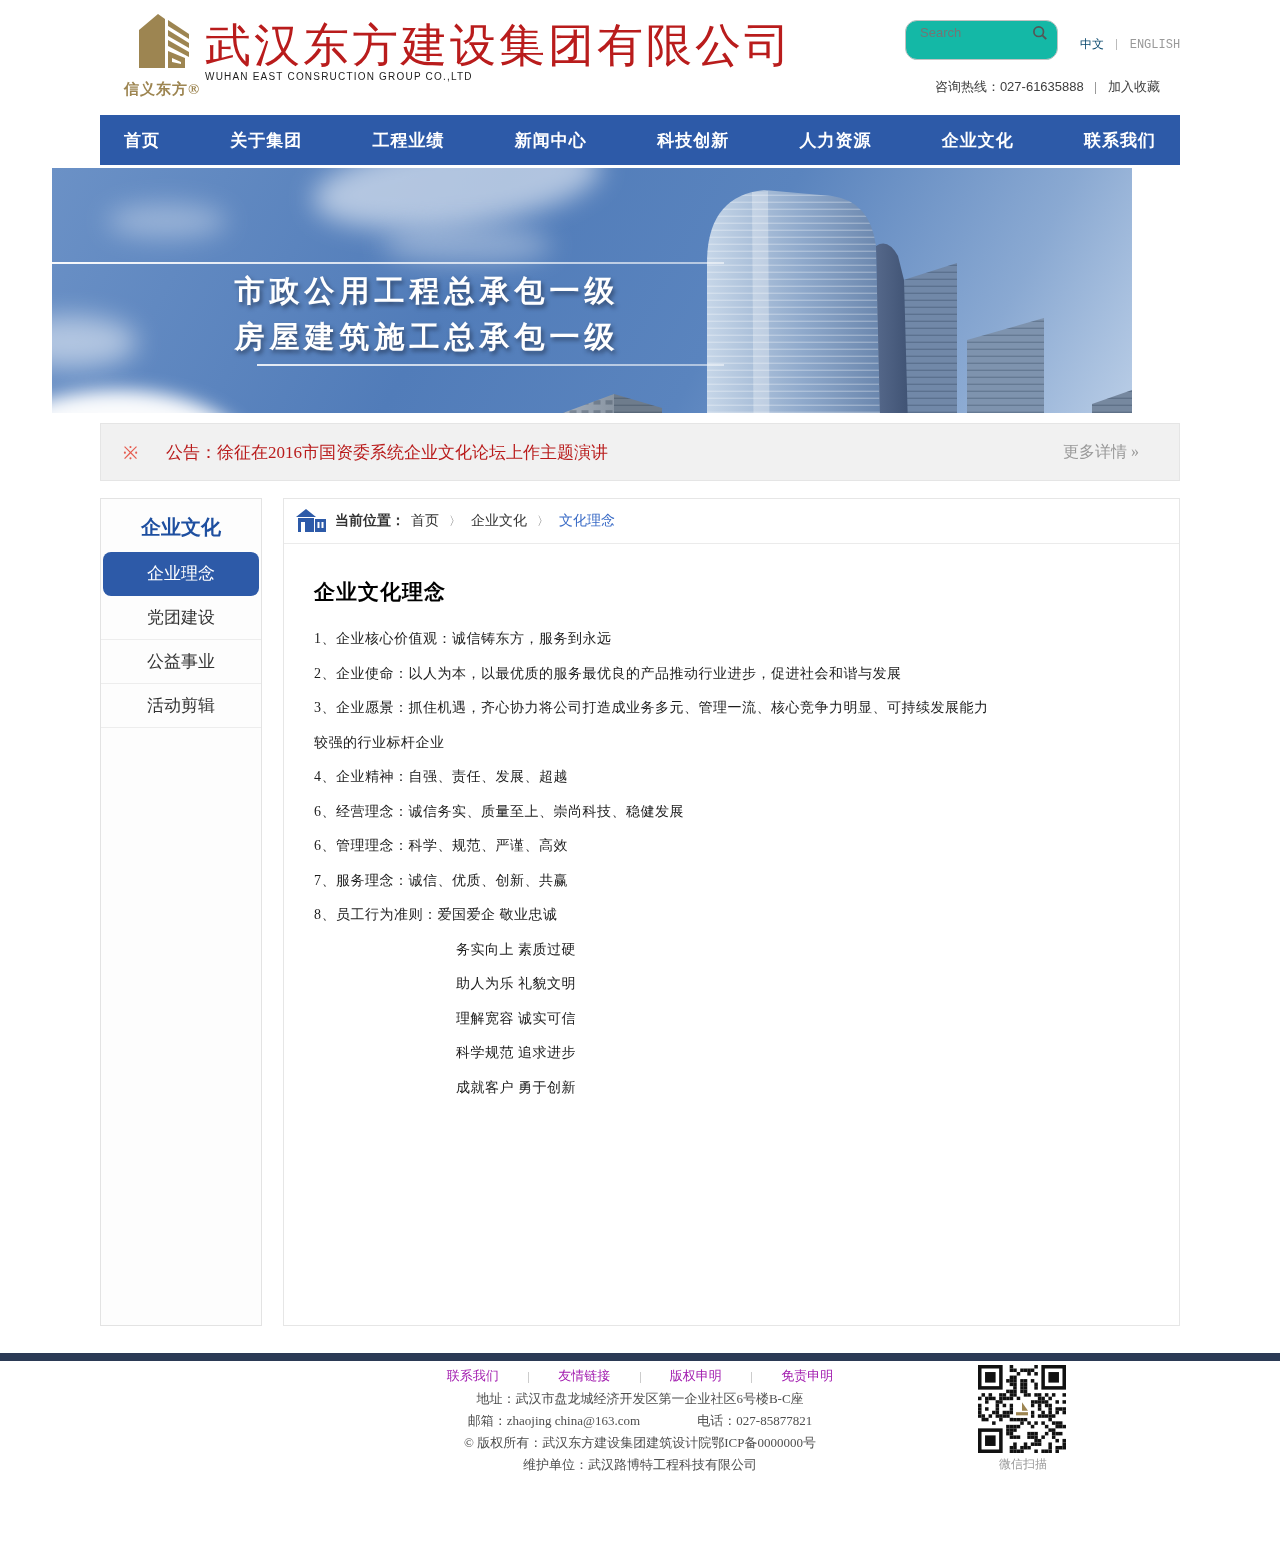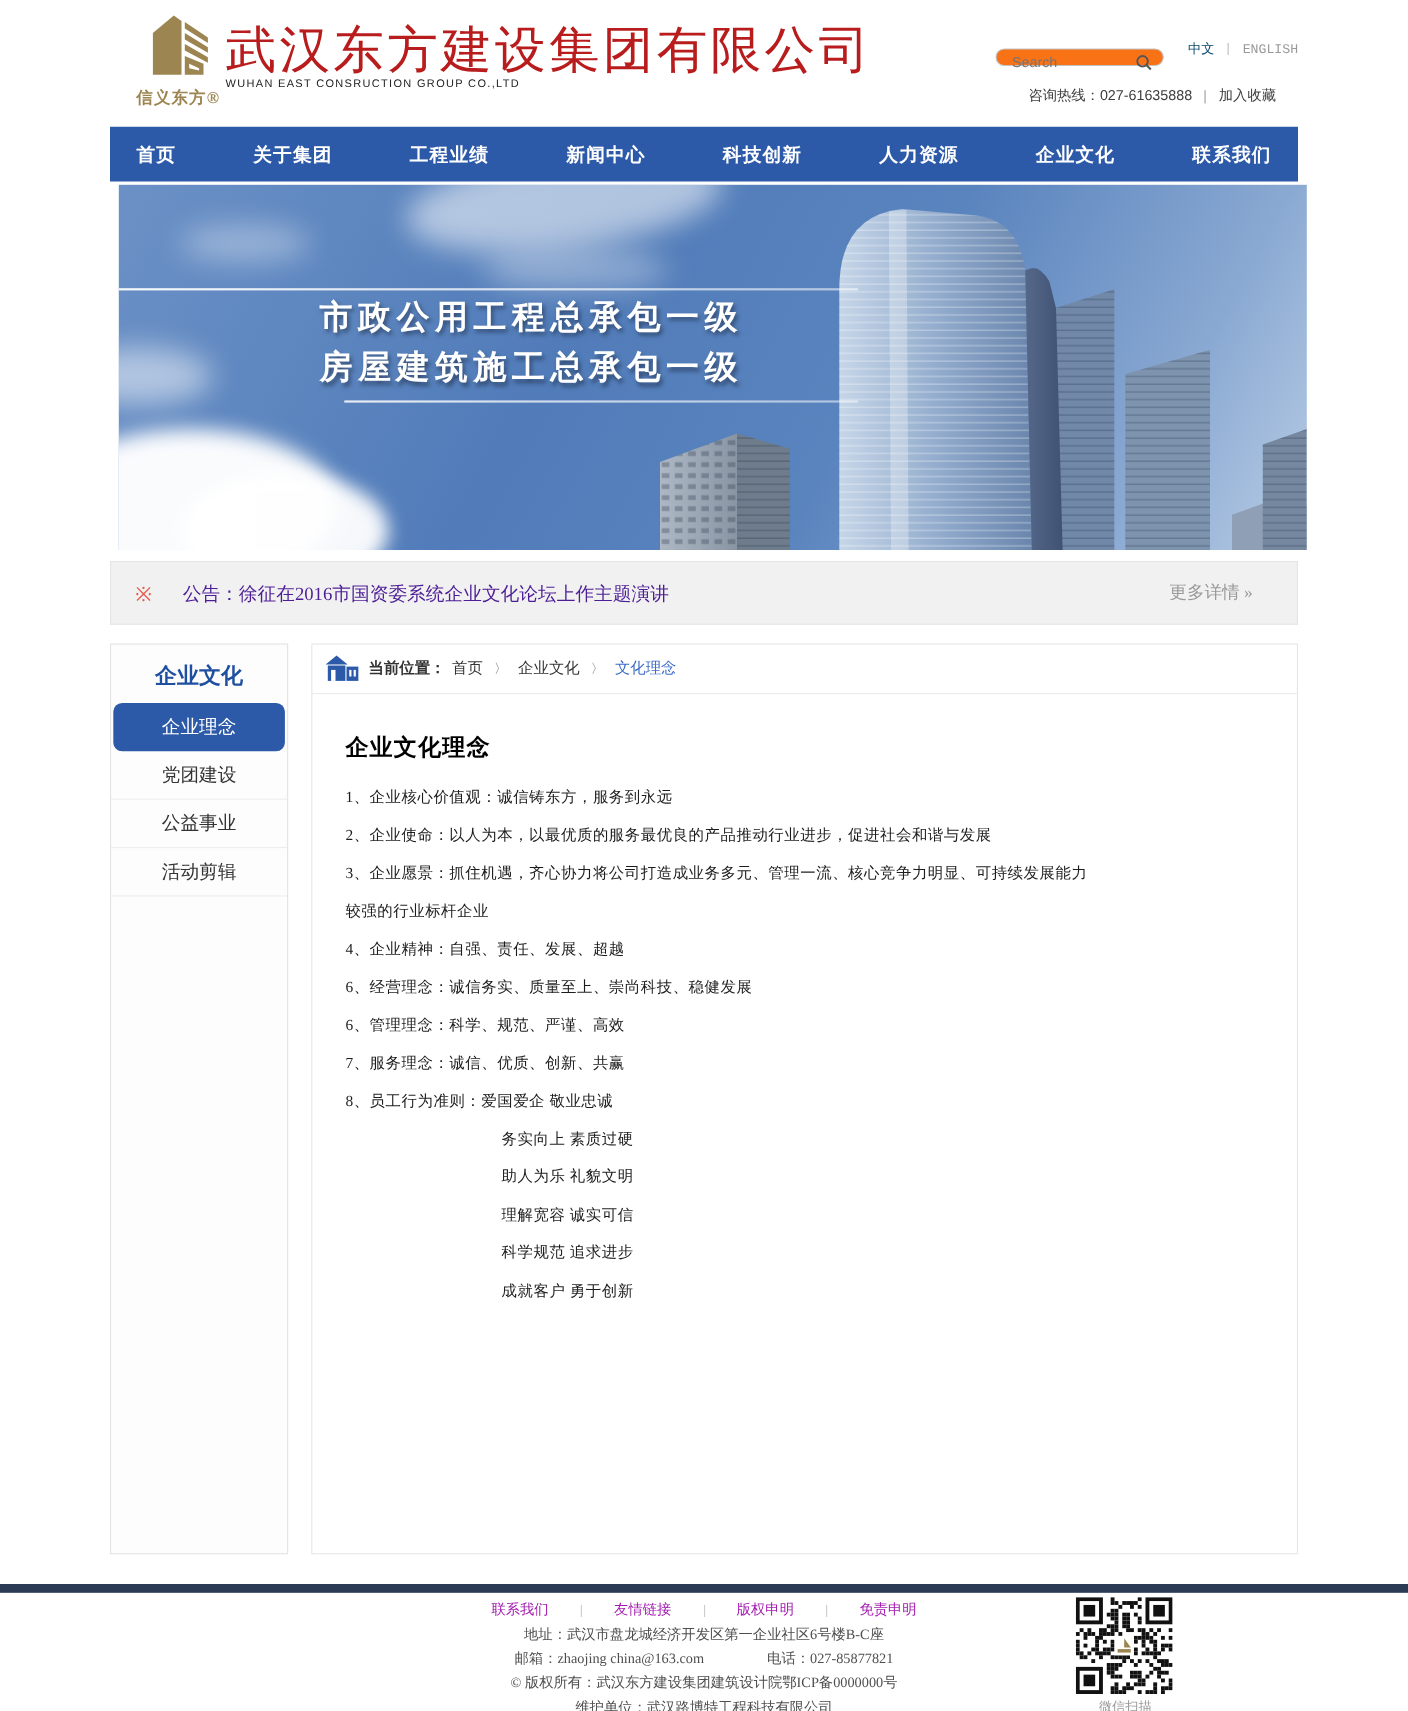--- a/index.html
+++ b/index.html
@@ -7,54 +7,54 @@
   .wrap { width:1280px; position:relative; }
 
   
   .header { position:relative; height:115px; background:#fff; }
   .logo { position:absolute; left:112px; top:10px; width:100px; text-align:center; cursor:pointer; }
   .logo svg { display:block; margin:0 auto; }
   .logo-caption { font-family:"Liberation Serif", serif; font-weight:bold; font-size:15px; color:#9d8551; letter-spacing:1px; margin-top:2px; }
   .company { position:absolute; left:205px; top:26px; }
   .company-zh { font-size:46px; font-weight:normal; color:#b91c1c; letter-spacing:3px; line-height:38px; }
   .company-en { font-size:10px; color:#1c1c1c; letter-spacing:1.2px; margin-top:7px; }
-  .search-pill { position:absolute; left:905px; top:44px; width:153px; height:16px; border:1px solid #c3c3c3; border-radius:12px; background:#f97316; }
+  .search-pill { position:absolute; left:905px; top:20px; width:153px; height:40px; border:1px solid #c3c3c3; border-radius:12px; background:#14b8a6; }
   .search-input { position:absolute; left:12px; top:1px; width:110px; height:20px; border:none; background:transparent; outline:none; font-size:13px; color:#333; font-family:"Liberation Sans",sans-serif; }
   .search-icon { position:absolute; right:9px; top:4px; }
   .lang { position:absolute; left:1080px; top:36px; font-size:12px; color:#888; }
   .lang-zh { color:#0c4a6e; cursor:pointer;text-align:center; }
   .lang-pipe { display:inline-block; width:1px; height:11px; background:#bbb; margin:0 9px; vertical-align:middle; }
   .lang-en { color:#999; font-family:"Liberation Mono", monospace; cursor:pointer; }
   .hotline-row { position:absolute; right:120px; top:78px; font-size:13px; color:#3d3d3d; }
   .hot-pipe { display:inline-block; width:1px; height:12px; background:#999; margin:0 8px; vertical-align:middle; }
   .favorite { cursor:pointer; }
 
   
   .nav { margin-left:100px; width:1080px; height:50px; background:#2d5aa8; display:flex; align-items:center; justify-content:space-between; padding:0 24px; }
   .nav-item { color:#fff; font-size:17px; font-weight:bold; letter-spacing:1px; text-decoration:none; cursor:pointer; }
 
   
-  .banner { position:relative; margin:3px 0 0 108px; width:1080px; height:332px; overflow:hidden;
-    background: linear-gradient(118deg, #6b91c6 0%, #517cb9 38%, #5a84be 62%, #8aa9d2 85%, #b9cde6 100%); font-family: Liberation Mono, monospace; }
+  .banner { position:relative; margin:3px 0 0 52px; width:1080px; height:245px; overflow:hidden;
+    background: linear-gradient(118deg, #6b91c6 0%, #517cb9 38%, #5a84be 62%, #8aa9d2 85%, #b9cde6 100%); }
   .banner svg.bldg { position:absolute; left:0; top:0; width:1080px; height:332px; }
   .cloud { position:absolute; background:#fff; border-radius:50%; filter:blur(13px); }
   .c1 { left:260px; top:-28px; width:290px; height:86px; opacity:.55; transform:rotate(-7deg); }
   .c2 { left:330px; top:58px; width:170px; height:38px; opacity:.35; }
   .c3 { left:-70px; top:222px; width:270px; height:140px; opacity:.97; filter:blur(9px); }
   .c4 { left:55px; top:262px; width:190px; height:105px; opacity:.95; filter:blur(8px); }
   .c5 { left:-45px; top:148px; width:130px; height:52px; opacity:.5; }
   .c6 { left:55px; top:36px; width:120px; height:34px; opacity:.35; }
   .rule-top { position:absolute; left:0; top:94px; width:672px; height:2px; background:linear-gradient(to right, rgba(255,255,255,.95), rgba(255,255,255,.55)); }
   .rule-bottom { position:absolute; left:205px; top:196px; width:467px; height:2px; background:linear-gradient(to right, rgba(255,255,255,.85), rgba(255,255,255,.5)); }
   .banner-title { position:absolute; left:90px; top:100px; width:570px; text-align:center; color:#fff; font-size:30px; font-weight:bold; letter-spacing:5px; line-height:46px; text-shadow:2px 3px 4px rgba(20,30,50,.55); }
 
   
   .notice { margin:10px 0 0 100px; width:1080px; height:58px; background:#f1f1f1; border:1px solid #e5e5e5; display:flex; align-items:center; }
   .notice-marker { color:#e65c4f; font-size:18px; margin:0 28px 0 22px; }
-  .notice-text { color:#4c1d95; font-size:17px; font-family:"Liberation Serif", serif; flex:1; cursor:pointer; }
+  .notice-text { color:#b91c1c; font-size:17px; font-family:"Liberation Serif", serif; flex:1; cursor:pointer; }
   .notice-more { color:#999; font-size:16px; font-family:"Liberation Serif", serif; margin-right:40px; cursor:pointer; }
 
   
   .main { margin:17px 0 0 100px; width:1080px; display:flex; align-items:stretch; }
   .sidebar { width:162px; min-height:828px; border:1px solid #e3e3e3; background:#fdfdfd; }
   .sidebar-title { color:#1e4fa0; font-size:20px; font-weight:bold; text-align:center; padding:15px 0 11px; cursor:default; }
   .sidebar-item { height:44px; line-height:44px; text-align:center; font-size:17px; color:#333;
     font-family:"Liberation Serif", serif; border-bottom:1px solid #ededed; cursor:pointer; }
   .sidebar-item.active { background:#2d5aa8; color:#fff; border-radius:8px; margin:0 2px; border-bottom:none; }
 

